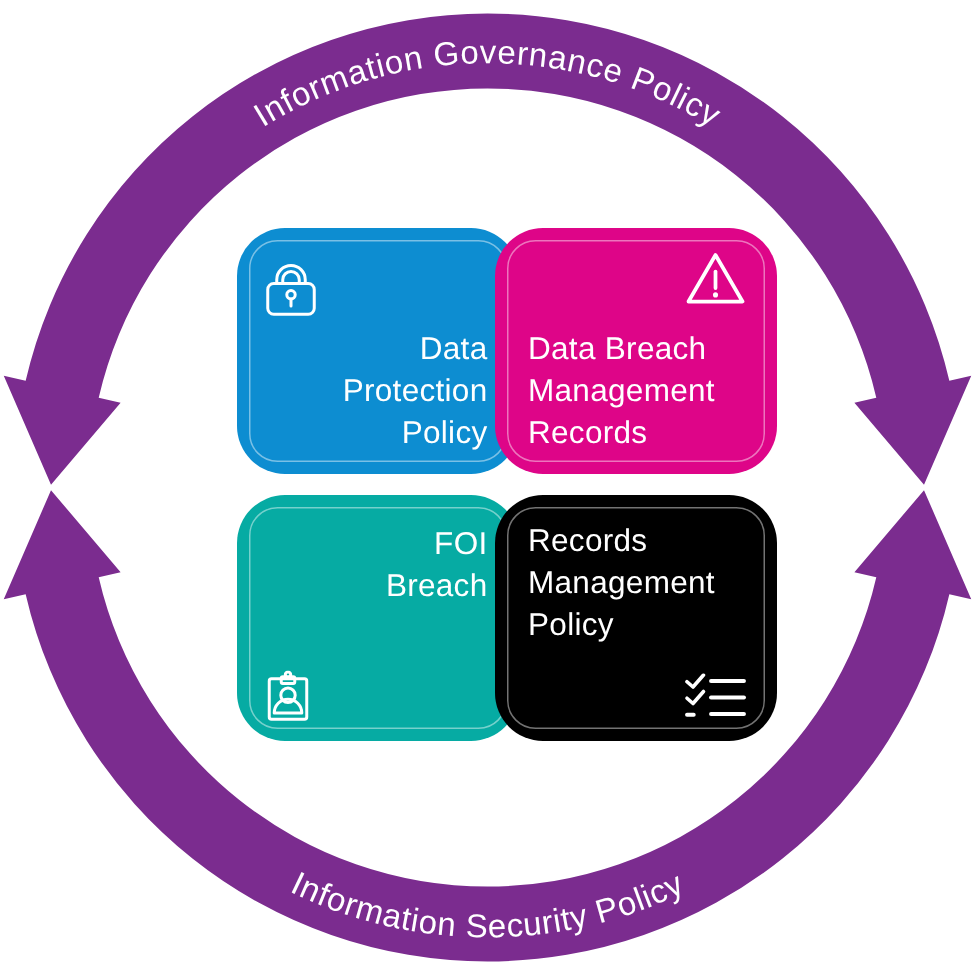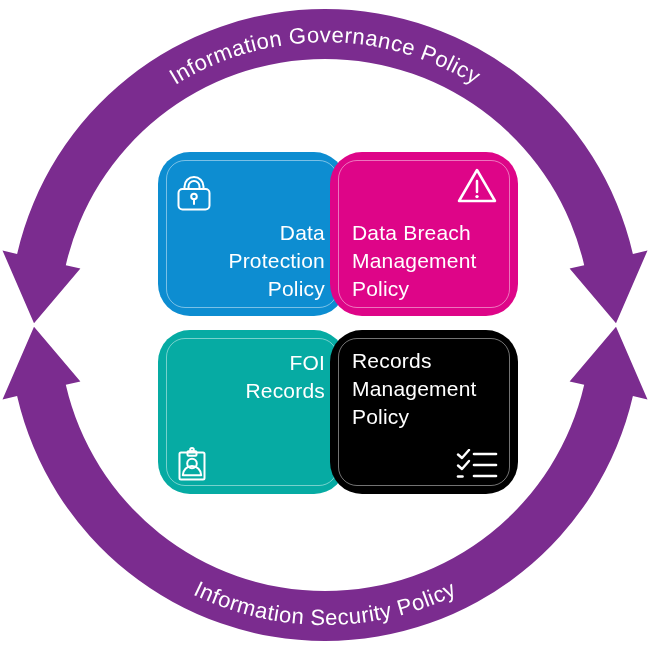--- a/index.html
+++ b/index.html
@@ -78,34 +78,34 @@
 
   <div class="card card-data-breach" style="background: rgb(222, 5, 136);">
     <div class="inner-outline"></div>
     <svg class="card-icon" width="42" height="38" viewBox="0 0 42 38">
       <path class="icon-stroke" style="stroke-width:2.5" d="M 21 3 L 39 34 L 3 34 Z"></path>
       <path class="icon-stroke" style="stroke-width:2.5" d="M 21 14 L 21 25"></path>
       <circle cx="21" cy="29.6" r="1.7" fill="#ffffff"></circle>
     </svg>
     <div class="card-label">Data Breach
 Management
-Policy</div>
+Records</div>
   </div>
 
   <div class="card card-foi" style="background: rgb(6, 171, 163);">
     <div class="inner-outline"></div>
     <svg class="card-icon" width="28" height="34" viewBox="0 0 28 34">
       <rect class="icon-stroke" x="1.5" y="5.5" width="25" height="27" rx="1.5"></rect>
       <circle class="icon-stroke" cx="14" cy="2.8" r="1.8"></circle>
       <rect class="icon-stroke" x="9.5" y="4.2" width="9" height="4.5" rx="1"></rect>
       <circle class="icon-stroke" cx="14" cy="16.5" r="4.8"></circle>
       <path class="icon-stroke" d="M 4.8 28.3 A 9.2 9.2 0 0 1 23.2 28.3 Z"></path>
     </svg>
     <div class="card-label">FOI
-Records</div>
+Breach</div>
   </div>
 
   <div class="card card-records" style="background: #000000;">
     <div class="inner-outline"></div>
     <svg class="card-icon" width="42" height="32" viewBox="0 0 42 32">
       <path class="icon-stroke" style="stroke-width:2.6" d="M 18 5 L 40 5"></path>
       <path class="icon-stroke" style="stroke-width:2.6" d="M 18 16 L 40 16"></path>
       <path class="icon-stroke" style="stroke-width:2.6" d="M 18 27 L 40 27"></path>
       <path class="icon-stroke" style="stroke-width:2.4" d="M 2 5.5 L 6 9 L 13 1"></path>
       <path class="icon-stroke" style="stroke-width:2.4" d="M 2 16.5 L 6 20 L 13 12"></path>

